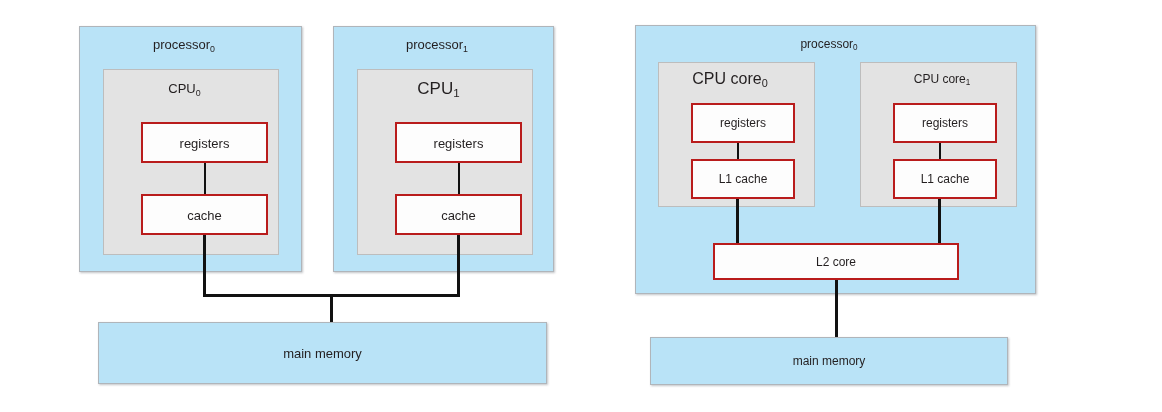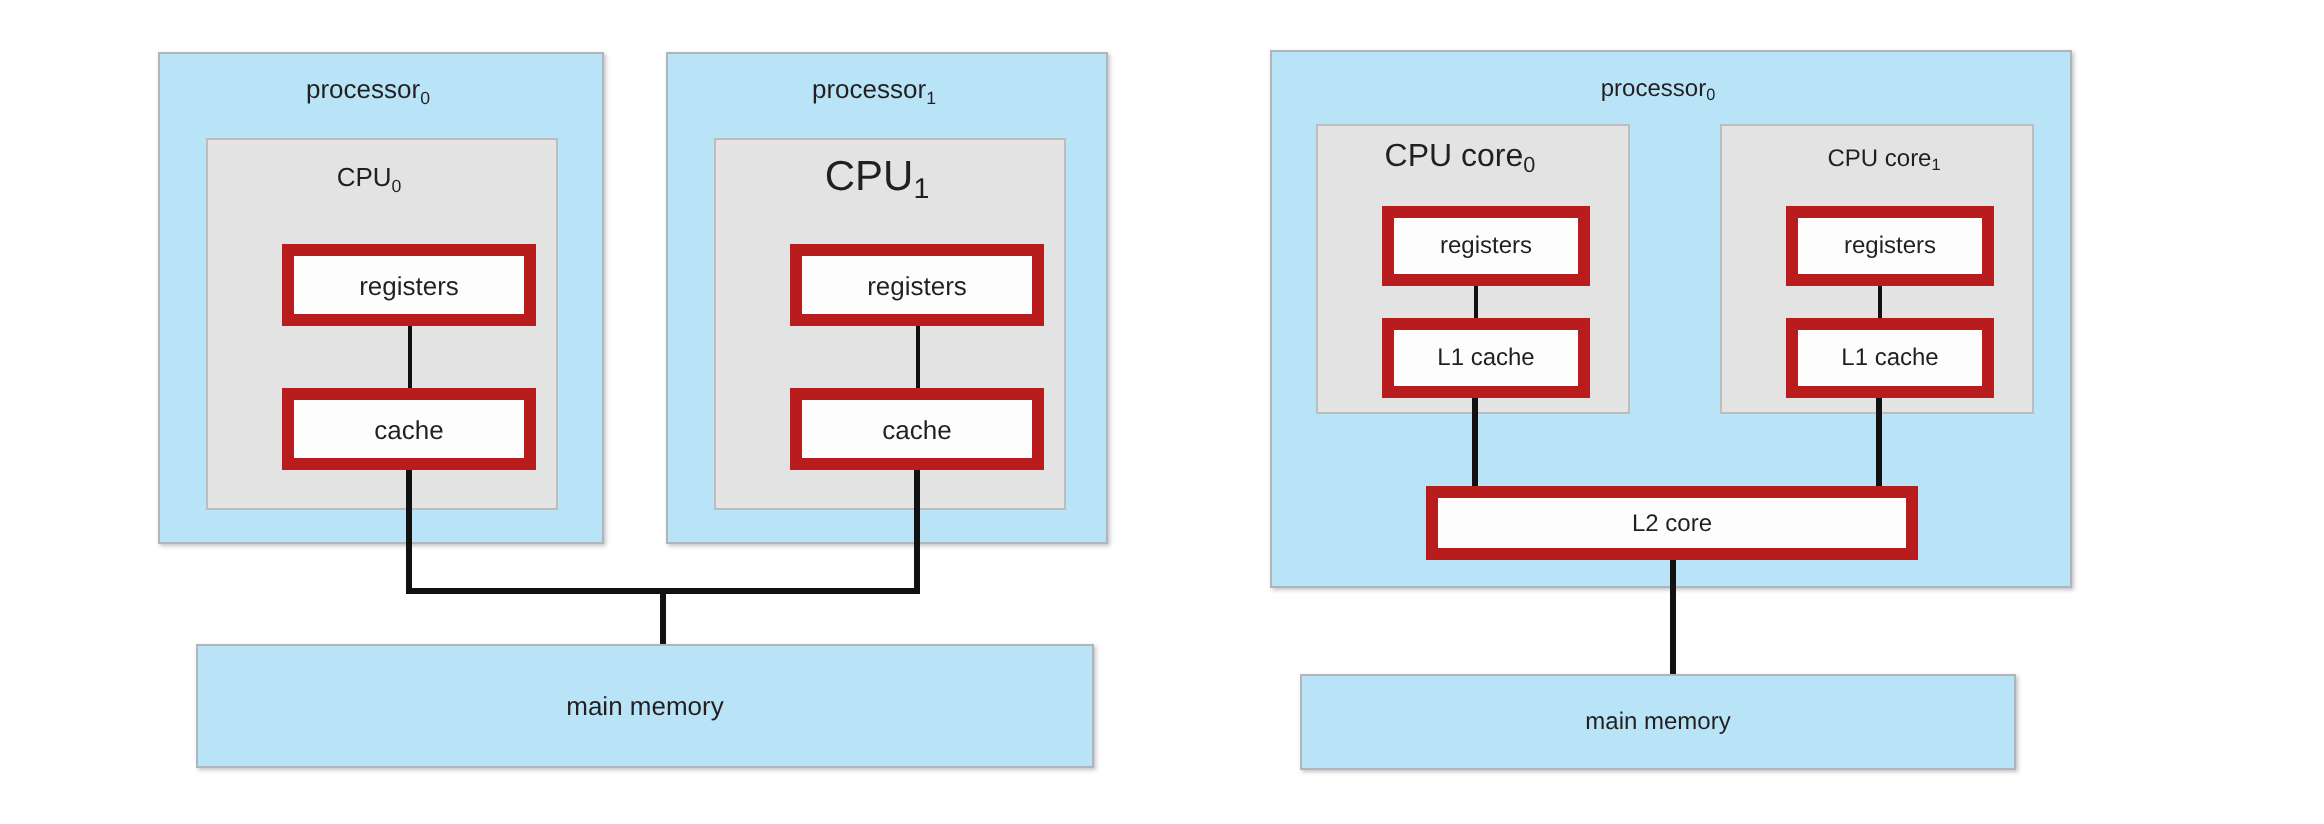--- a/index.html
+++ b/index.html
@@ -30,21 +30,21 @@
     background: #b9e3f7;
     border: 1px solid #b0b5ba;
     box-shadow: 1px 1px 2px rgba(120,125,130,0.45);
   }
   .gray-box {
     background: #e3e3e3;
     border: 1px solid #bdbdbd;
   }
   .white-box {
     background: #fdfdfd;
-    border: 6px solid #b91c1c;
+    border: 2px solid #b91c1c;
   }
 
   .box-title {
     position: absolute;
     left: 0;
     right: 13px;
     text-align: center;
     font-size: 13px;
     line-height: 15px;
     white-space: nowrap;
@@ -109,21 +109,21 @@
     <div class="centered-label">cache</div>
   </div>
 
   <div class="box blue-box" style="left:333px; top:26px; width:221px; height:246px;">
     <div class="box-title" style="top:10px;">
       <span>processor</span><sub>1</sub>
     </div>
   </div>
 
   <div class="box gray-box" style="left:357px; top:69px; width:176px; height:186px;">
-    <div class="box-title" style="top:10px; font-size:21px; line-height:17px;">
+    <div class="box-title" style="top:10px; font-size:17px; line-height:17px;">
       <span>CPU</span><sub>1</sub>
     </div>
   </div>
 
   <div class="box white-box" style="left:395px; top:122px; width:127px; height:41px;">
     <div class="centered-label">registers</div>
   </div>
 
   <div class="vline thin" style="left:458px; top:163px; height:31px;"></div>
 

